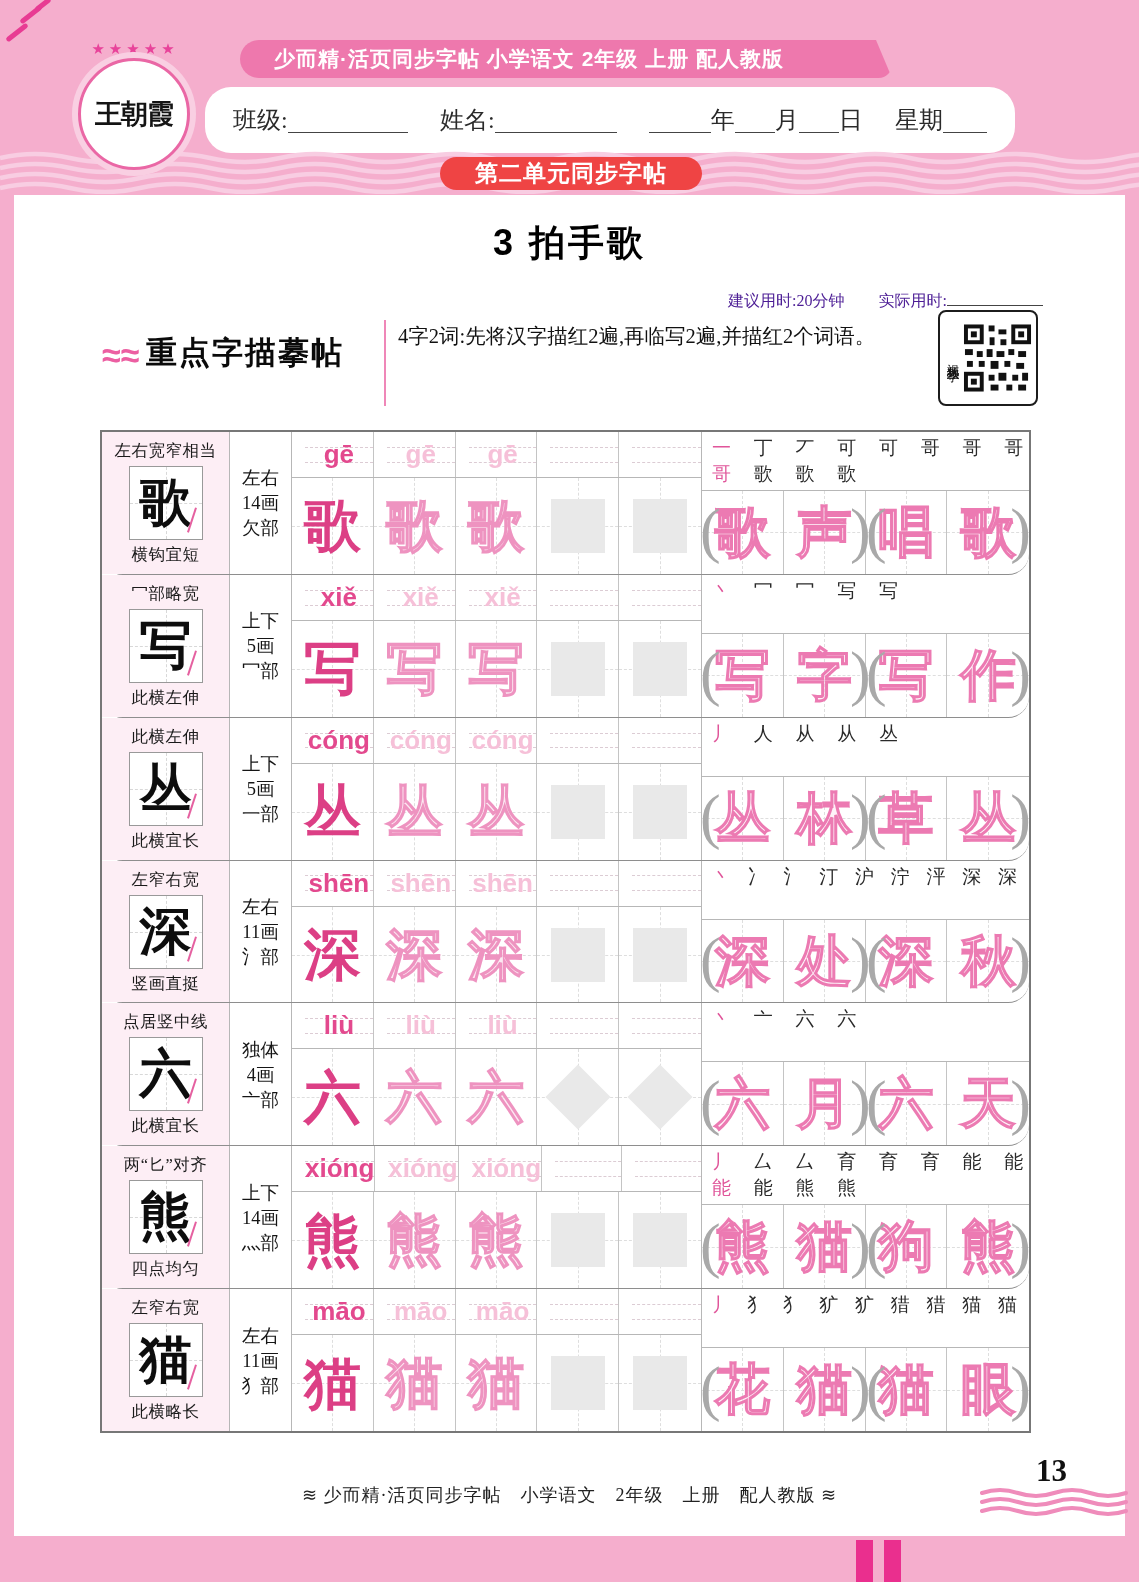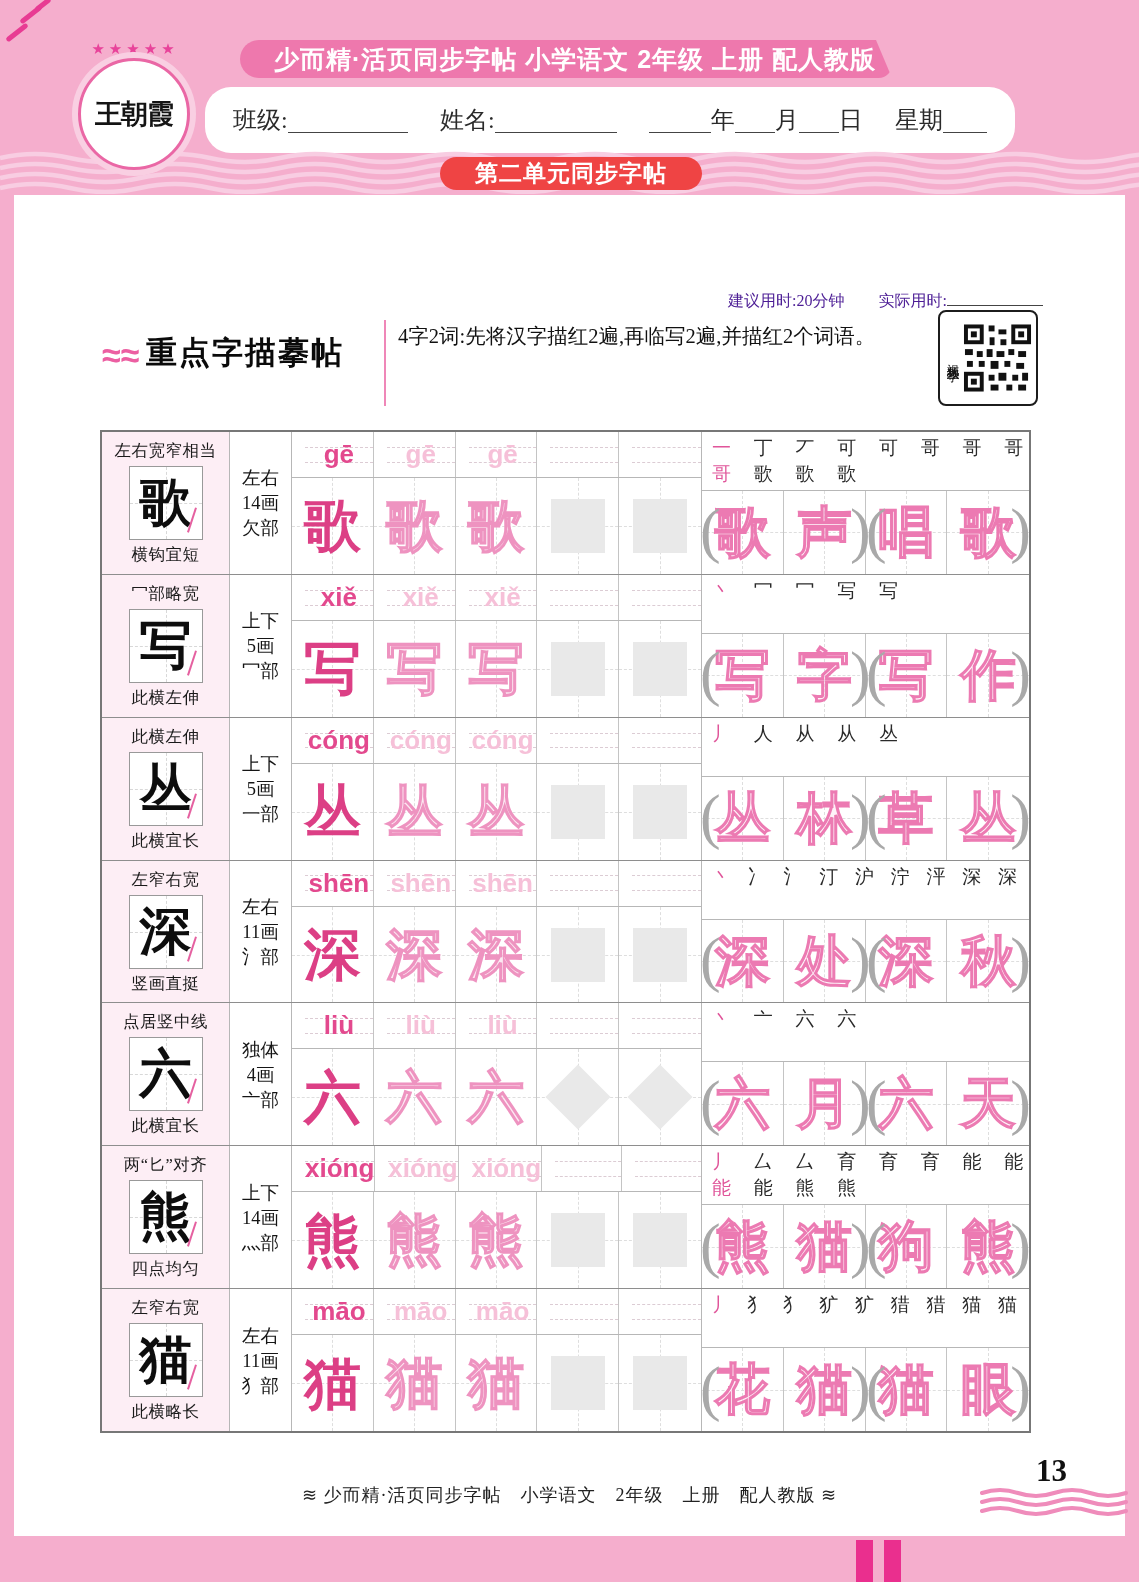--- a/index.html
+++ b/index.html
@@ -19,21 +19,21 @@
   .topband { position:absolute; left:0; top:0; width:1139px; height:195px; }
 
   .logo { position:absolute; left:78px; top:58px; width:112px; height:112px; background:#fff;
           border:3px solid #ea67a5; border-radius:50%; box-shadow:0 0 0 6px #f9cfe2;
           display:flex; align-items:center; justify-content:center; }
   .logo-name { font-family:"Liberation Serif","DejaVu Serif",serif; font-weight:bold; font-size:27px; color:#141414; letter-spacing:-1px; }
   .logo-stars { position:absolute; left:70px; top:40px; width:130px; text-align:center; color:#e8439a; font-size:15px; letter-spacing:4px; }
 
   .series-banner { position:absolute; left:240px; top:40px; width:652px; height:38px; background:#ee78ad;
           border-radius:20px 6px 14px 20px; clip-path:polygon(0 0, calc(100% - 16px) 0, 100% 100%, 0 100%);
-          color:#fff; font-weight:bold; font-size:25px; letter-spacing:1px;
+          color:#fff; font-weight:bold; font-size:21px; letter-spacing:1px;
           display:flex; align-items:center; padding-left:34px; }
 
   .form-card { position:absolute; left:205px; top:87px; width:810px; height:66px; background:#fff; border-radius:26px;
           display:flex; align-items:center; padding:0 28px; font-family:"Liberation Serif","DejaVu Serif",serif;
           font-size:24px; color:#2a2a2a; }
   .blankline { display:inline-block; border-bottom:1.6px solid #444; height:26px; }
   .fc-gap { flex:1; }
 
   .waves-svg { position:absolute; left:0; top:150px; }
 
@@ -58,21 +58,21 @@
           font-size:20.5px; line-height:36px; color:#111; }
 
   .qr-box { position:absolute; left:836px; top:-8px; width:100px; height:96px; border:2.5px solid #1c1c1c; border-radius:8px;
           display:flex; align-items:center; padding:4px; background:#fff; }
   .qr-label { writing-mode:vertical-rl; text-orientation:upright; font-size:12.5px; color:#111; letter-spacing:2px;
           margin-right:2px; font-family:"Liberation Serif","DejaVu Serif",serif; }
 
   
   .ptable { position:absolute; left:86px; top:235px; width:931px; height:1003px; border:2px solid #777;
           display:flex; flex-direction:column; background:#fff; }
-  .prow { flex:1; display:flex; border-bottom:1.5px solid #8e8e8e; min-height:0; }
+  .prow { flex:1; display:flex; border-bottom:1.5px solid #8e8e8e; min-height:0;border-radius:21px; }
   .prow:last-child { border-bottom:none; }
 
   .c1 { width:128px; background:#fdeef5; border-right:1.2px solid #b7b7b7; display:flex; flex-direction:column;
         align-items:center; justify-content:center; gap:4px; padding:4px 0; }
   .hint { font-family:"Liberation Serif","DejaVu Serif",serif; font-size:16.5px; color:#1a1a1a; letter-spacing:0.5px; white-space:nowrap; }
   .char-box { width:74px; height:74px; background:#fff; border:1.2px solid #999; position:relative;
         display:flex; align-items:center; justify-content:center; }
   .char-box::before { content:""; position:absolute; left:0; top:50%; width:100%; border-top:1px dashed #d8d8d8; }
   .char-box::after  { content:""; position:absolute; top:0; left:50%; height:100%; border-left:1px dashed #d8d8d8; }
   .char-box .accent { position:absolute; right:9px; bottom:6px; width:1.6px; height:26px; background:#e560a0; transform:rotate(18deg); z-index:2; }
@@ -165,20 +165,21 @@
   <div class="unit-pill">第二单元同步字帖</div>
 
   <div class="logo-stars">★★★★★</div>
   <div class="logo">
     <span class="logo-name">王朝霞</span>
   </div>
 </div>
 
 <div class="content">
 
+  <div class="lesson-title">3  拍手歌</div>
 
   <div class="time-line">
     <span>建议用时:20分钟</span>
     <span class="t-gap"></span>
     <span>实际用时:</span><span class="blankline"></span>
   </div>
 
   <div class="section-head">
     <span class="wave-icon">≈≈</span>
     <span class="section-title">重点字描摹帖</span>

